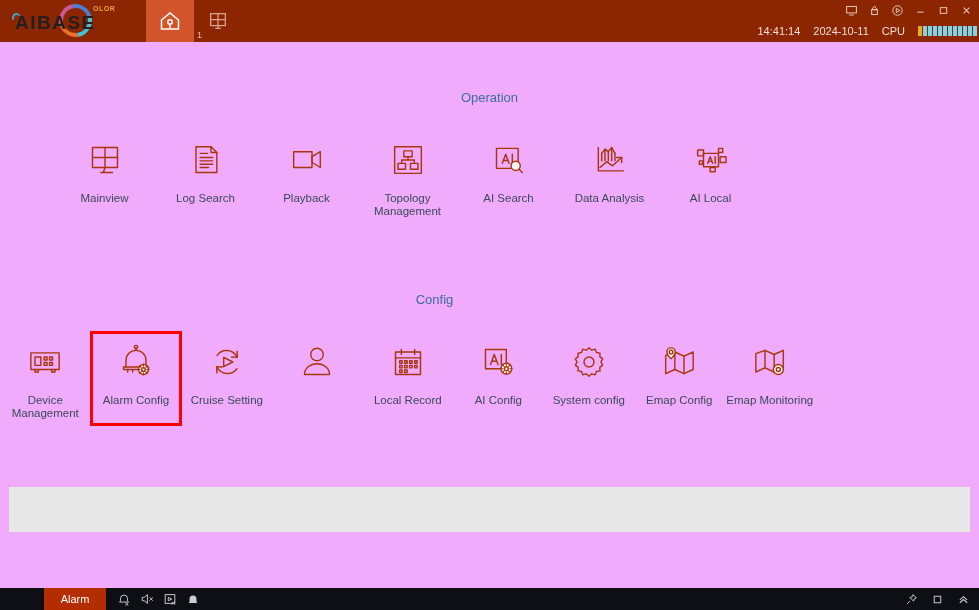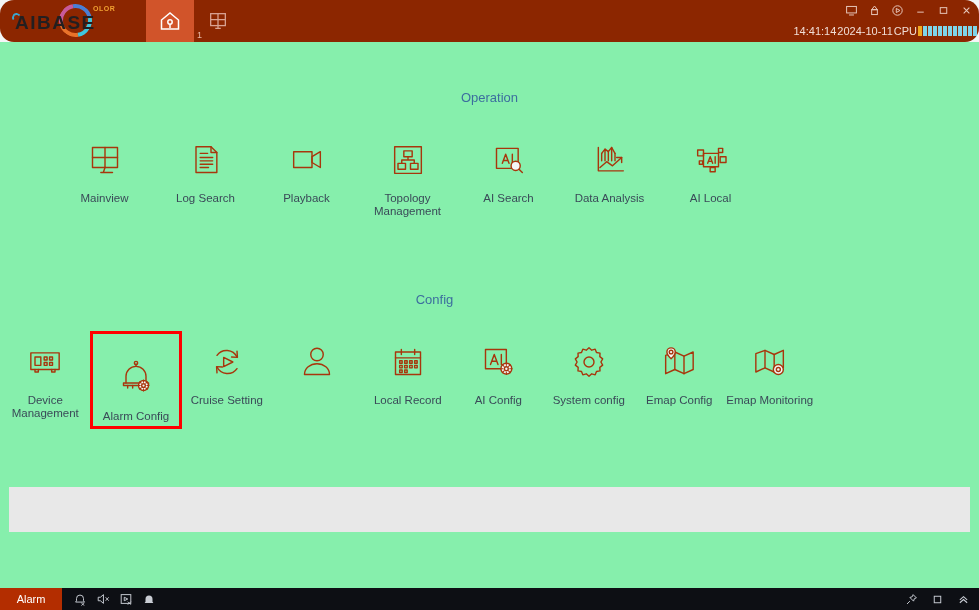--- a/index.html
+++ b/index.html
@@ -9,21 +9,21 @@
     background: #f4f6f7;
     overflow: hidden;
   }
   body { position: relative; }
 
   
   .titlebar {
     position: absolute; top: 0; left: 0;
     width: 979px; height: 42px;
     background: #8c2600;
-    display: flex; align-items: stretch; border-radius: 14px;
+    display: flex; align-items: stretch;
   }
   .logo-zone {
     width: 146px; height: 42px;
     display: flex; align-items: center; justify-content: center;
     position: relative;
   }
   .logo-wrap { position: relative; width: 128px; height: 34px; }
   .logo-text {
     position: absolute; left: 6px; top: 8px;
     font-size: 19px; font-weight: bold; letter-spacing: 1.5px;
@@ -68,33 +68,33 @@
   .titlebar-spacer { flex: 1; }
   .wincontrols {
     position: absolute; right: 6px; top: 2px;
     display: flex; align-items: center; gap: 9px;
     height: 16px;
   }
   .wc { width: 14px; height: 14px; display: flex; align-items: center; justify-content: center; }
 
   .statusline {
     position: absolute; right: 2px; top: 25px;
-    display: flex; align-items: center; gap: 1px;
+    display: flex; align-items: center; gap: 13px;
     font-size: 11px; color: #f0ddd5;
     font-family: "Liberation Sans", sans-serif;
   }
   .cpu-meter { display: flex; gap: 1px; align-items: center; }
   .cpu-bar { width: 4px; height: 10px; background: #7fd4e8; }
   .cpu-bar.hot { background: #f0a81e; }
 
   
   .content {
     position: absolute; top: 42px; left: 0;
     width: 979px; height: 546px;
-    background: #86efac;
+    background: #f0abfc;
   }
   .section-head {
     text-align: center;
     font-size: 13px;
     color: #3c6e9e;
     font-family: "Liberation Sans", sans-serif;
   }
   #op-head { position: absolute; top: 48px; left: 0; width: 979px; }
   #cfg-head { position: absolute; top: 250px; left: 0; width: 869px; }
 
@@ -104,21 +104,21 @@
   }
   #op-row { top: 87px; }
   #cfg-row { top: 289px; }
 
   .tile {
     width: 101px;
     display: flex; flex-direction: column; align-items: center;
     padding-top: 8px; padding-bottom: 6px;
     cursor: pointer;
   }
-  .tile.highlight { border: 3px solid #ff0000; padding-top: 21px; padding-bottom: 3px; }
+  .tile.highlight { border: 3px solid #ff0000; padding-top: 5px; padding-bottom: 3px; }
   .tile-icon {
     height: 46px; width: 46px;
     display: flex; align-items: center; justify-content: center;
     margin-bottom: 9px;
   }
   .tile-label {
     font-size: 11.5px; color: #3a4a58; text-align: center;
     line-height: 13px; max-width: 96px;
     font-family: "Liberation Sans", sans-serif;
   }
@@ -128,21 +128,21 @@
     position: absolute; left: 9px; top: 445px;
     width: 961px; height: 45px;
     background: #e8e8e8;
   }
 
   
   .bottombar {
     position: absolute; left: 0; bottom: 0;
     width: 979px; height: 22px;
     background: #0d0f14;
-    display: flex; align-items: center;
+    display: flex; align-items: center; padding-left: 44px;
   }
   .alarm-btn {
     width: 62px; height: 22px;
     background: #b32d00;
     color: #ffffff; font-size: 11px;
     display: flex; align-items: center; justify-content: center;
     font-family: "Liberation Sans", sans-serif;
     cursor: pointer;
   }
   .bb-icons { display: flex; align-items: center; gap: 8px; margin-left: 10px; }

